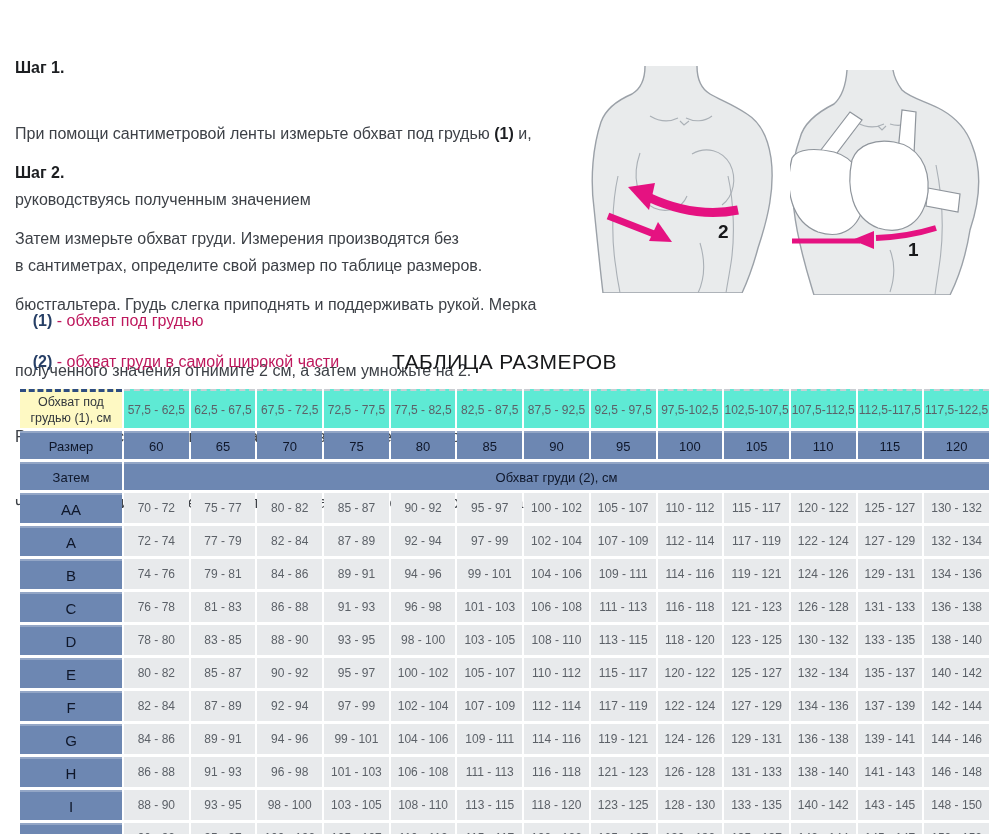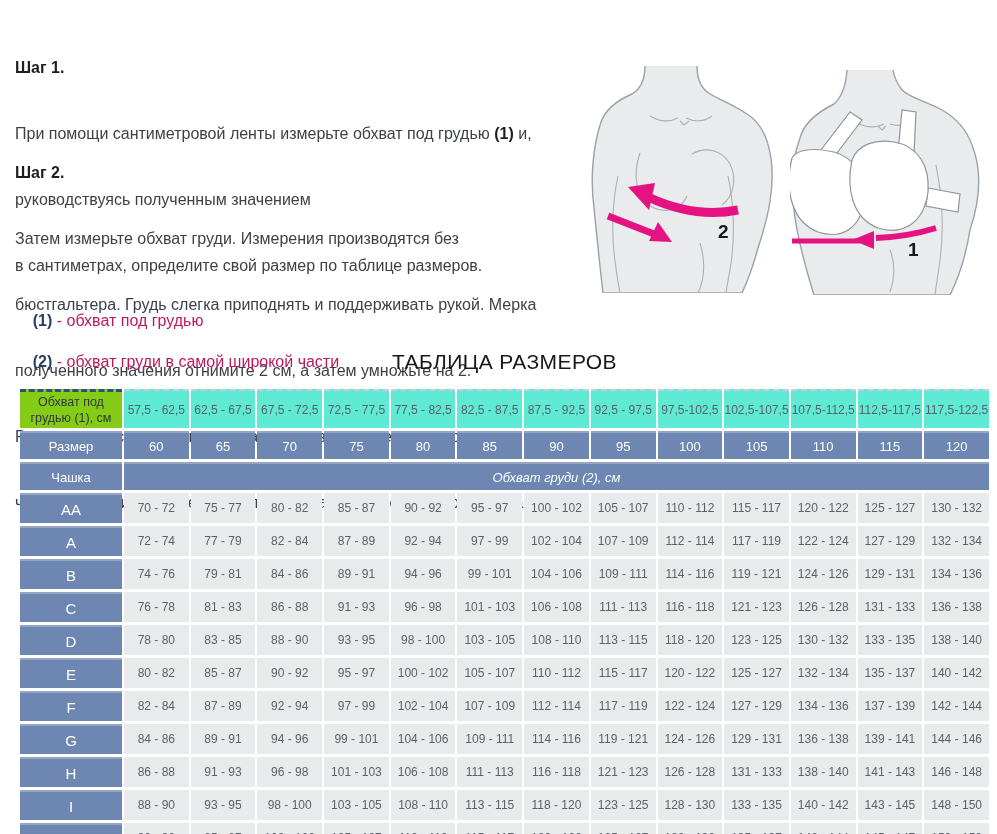--- a/index.html
+++ b/index.html
@@ -11,27 +11,27 @@
   .legend{position:absolute;left:15px;font-size:16px;line-height:22px;white-space:pre-wrap;}
   .legend .num{font-weight:700;color:#273f66;}
   .legend .txt{color:#be185d;}
   .fig{position:absolute;}
   .table-title{position:absolute;left:18px;top:350px;width:973px;text-align:center;
                font-size:21px;font-weight:400;color:#17181a;letter-spacing:.4px;}
   table.size-table{position:absolute;left:18px;top:386px;width:973px;table-layout:fixed;
                    border-collapse:separate;border-spacing:2px 3px;border-bottom:3px solid #31507f;}
   table.size-table col.c0{width:102px;}
   table.size-table th,table.size-table td{text-align:center;vertical-align:middle;padding:0;font-weight:400;}
-  .lblcell{background:#84cc16;border-top:3px dashed #2e4d80;font-weight:700;font-size:12.5px;
+  .lblcell{background:#fef9c3;border-top:3px dashed #2e4d80;font-weight:700;font-size:12.5px;
            color:#32373d;line-height:1.3;height:36px;}
   .rng{background:#5eead4;color:#5c6168;font-size:12px;height:36px;border-top:2px dashed #c9ced3;}
-  .blue{background:#6d87b2;color:#ffffff;font-weight:700;font-size:13px;border-top:2px solid #93a6c6;}
+  .blue{background:#6d87b2;color:#0f172a;font-weight:700;font-size:13px;border-top:2px solid #93a6c6;}
   .hrow2 .blue{height:26px;}
   .hrow3 .blue{height:26px;}
-  .bust-span{text-align:center;font-style:italic;}
+  .bust-span{text-align:center;}
   tbody.cups th.blue{height:28px;font-size:15px;}
   td.val{background:#e8eaec;color:#5c6168;font-size:12px;height:28px;}
 </style>
 </head>
 <body>
 
 <div class="page">
 
   <div class="textblock" style="top:13px;">
     <div class="step-heading">Шаг 1.</div>
@@ -151,21 +151,21 @@
           <th class="blue">85</th>
           <th class="blue">90</th>
           <th class="blue">95</th>
           <th class="blue">100</th>
           <th class="blue">105</th>
           <th class="blue">110</th>
           <th class="blue">115</th>
           <th class="blue">120</th>
         </tr>
       <tr class="hrow3">
-        <th class="blue">Чашка</th>
+        <th class="blue">Затем</th>
         <td class="blue bust-span" colspan="13">Обхват груди (2), см</td>
       </tr>
     </thead>
     <tbody id="cup-rows" class="cups">
         <tr>
           <th class="blue">AA</th>
           <td class="val">70 - 72</td>
           <td class="val">75 - 77</td>
           <td class="val">80 - 82</td>
           <td class="val">85 - 87</td>

